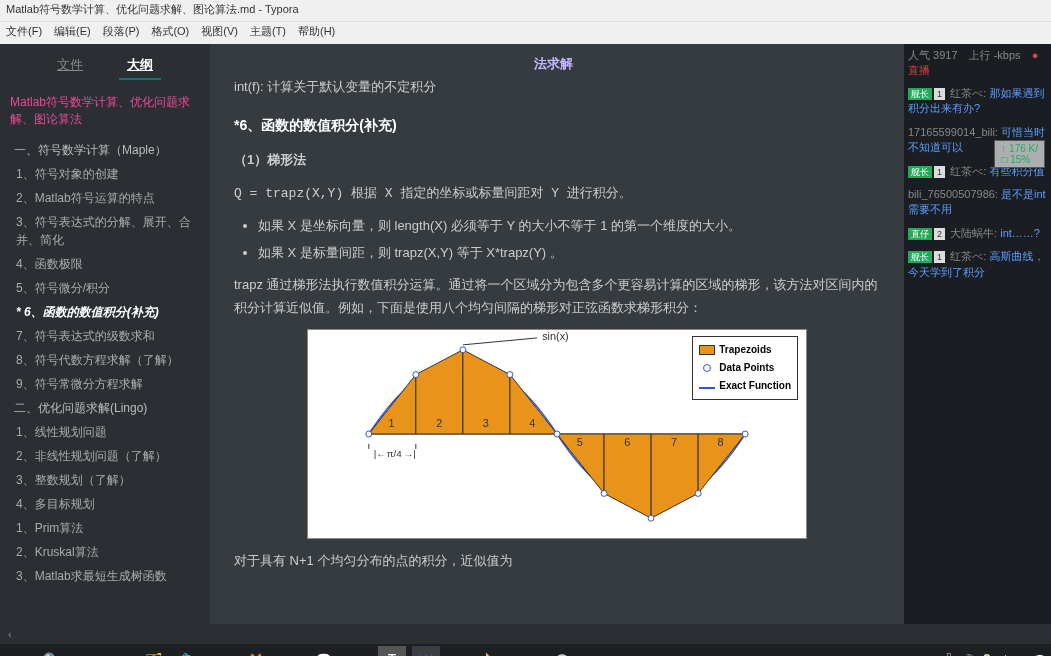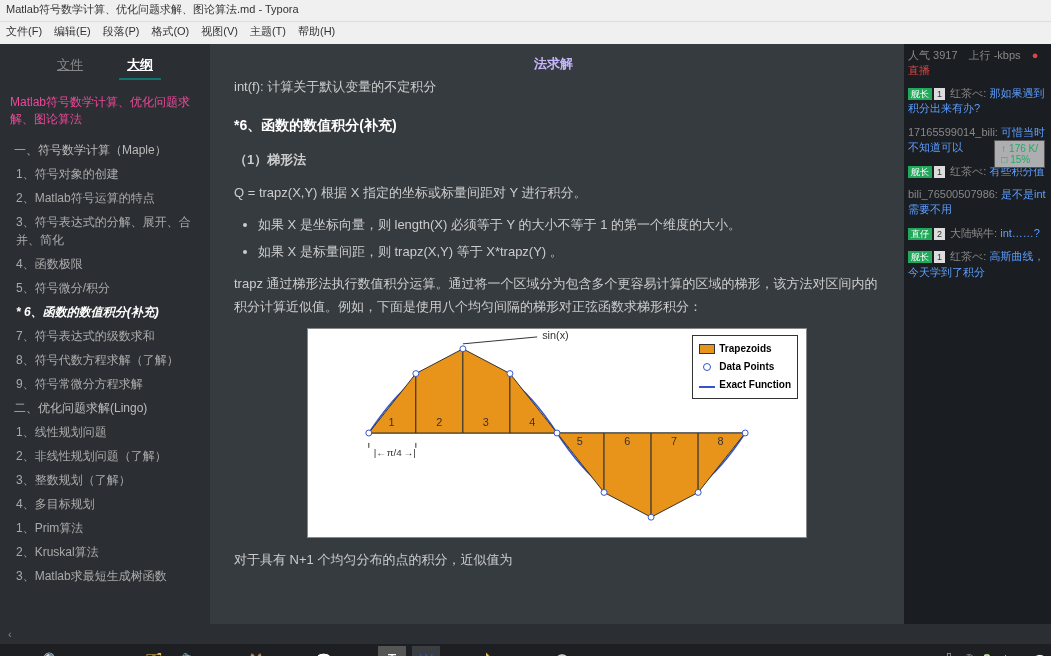--- a/index.html
+++ b/index.html
@@ -17,21 +17,21 @@
 .outline-item { padding: 3px 10px 3px 18px; font-size: 12px; color: #aaa; cursor: pointer; line-height: 1.5; }
 .outline-item.l1 { padding-left: 14px; color: #bbb; }
 .outline-item.l2 { padding-left: 16px; }
 .outline-item.active { color: #fff; font-weight: bold; font-style: italic; }
 .content { flex: 1; background: #363b40; color: #ccc; padding: 8px 24px; overflow-y: auto; font-size: 13px; line-height: 1.8; }
 .integral-line { display: flex; align-items: center; gap: 8px; margin: 4px 0; }
 .integral-img { background: #fff; padding: 4px 10px; color: #000; font-family: serif; font-size: 22px; font-style: italic; display: inline-flex; align-items: center; }
 .integral-img .intsym { font-size: 32px; color: #1a3c8c; margin-right: 4px; font-style: normal; }
 .content h4 { color: #fff; font-size: 14px; margin: 14px 0 8px; }
 .content .sub { margin: 10px 0; }
-.content code { font-family: Liberation Sans, sans-serif; }
+.content code { font-family: Liberation Mono, monospace; }
 .content ul { margin: 8px 0 8px 24px; }
 .content ul li { margin: 4px 0; }
 .diagram { background: #fff; width: 500px; height: 210px; margin: 10px auto; position: relative; border: 1px solid #888; }
 .legend-box { position: absolute; right: 8px; top: 6px; border: 1px solid #333; background: #fff; padding: 4px 6px; font-size: 10px; color: #000; font-weight: bold; }
 .legend-box div { display: flex; align-items: center; gap: 4px; }
 .legend-sw { width: 16px; height: 10px; display: inline-block; }
 .right-panel { width: 147px; background: #1a1d21; color: #aaa; font-size: 11px; padding: 4px; overflow: hidden; }
 .right-panel .stat { color: #888; margin-bottom: 6px; }
 .right-panel .stat span { margin-right: 8px; }
 .chat-line { margin: 8px 0; line-height: 1.4; word-break: break-all; }

